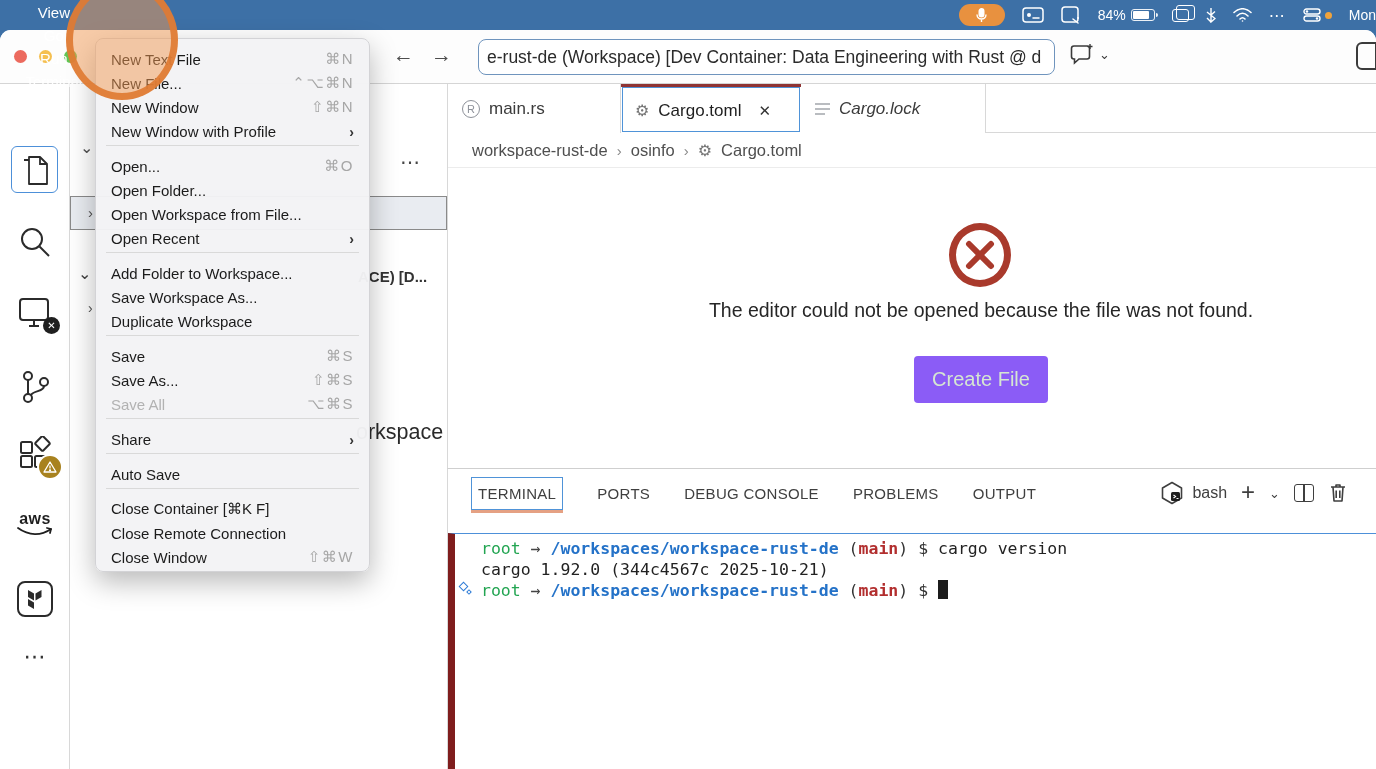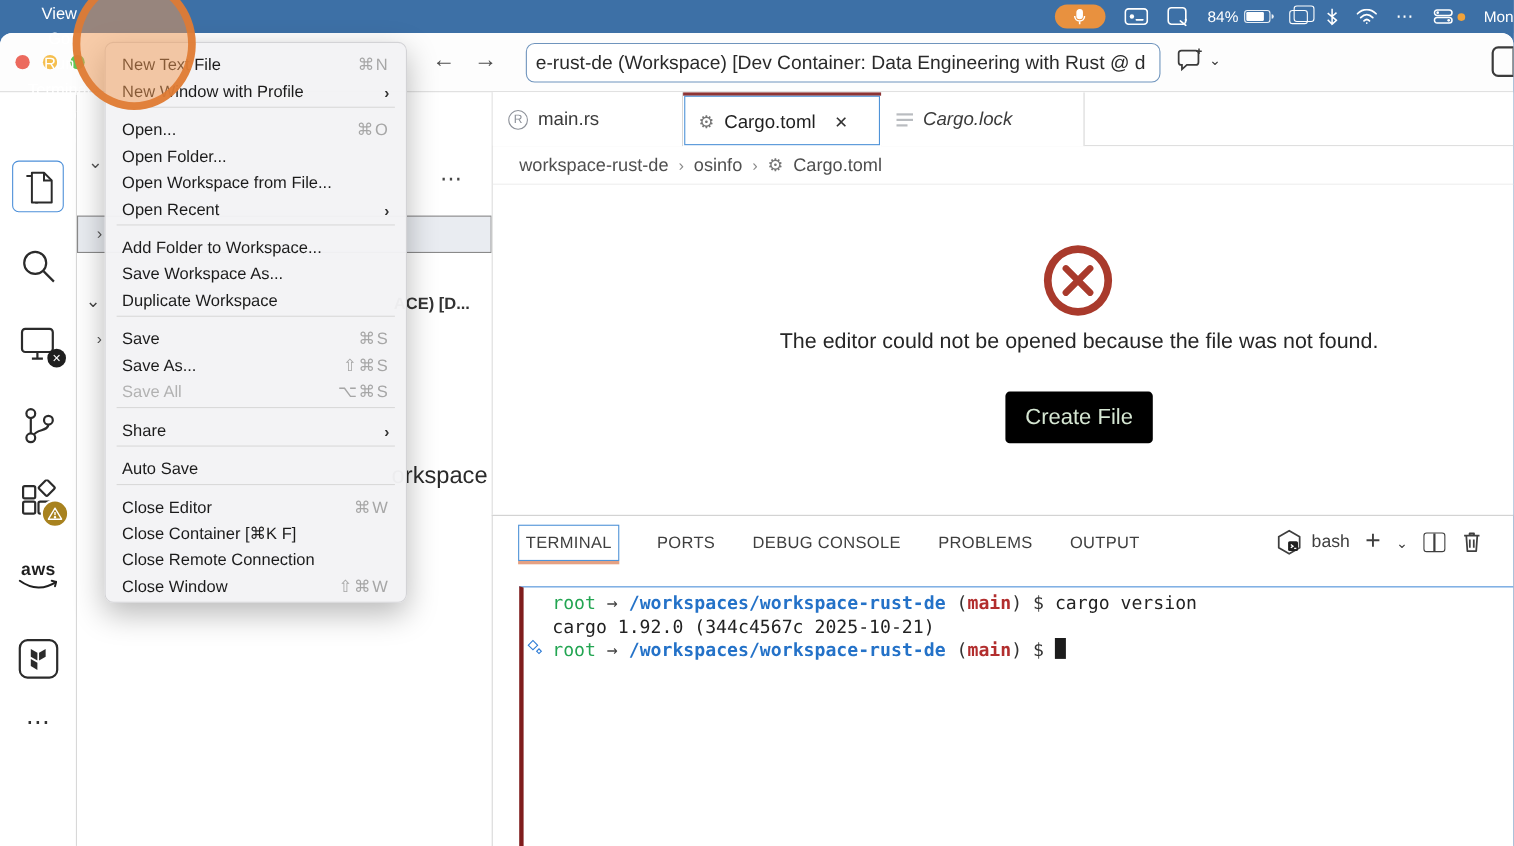--- a/index.html
+++ b/index.html
@@ -82,39 +82,39 @@
   .tab-close { margin-left:8px; font-size:15px; color:#333; }
   .italic { font-style:italic; }
   .breadcrumb { position:absolute; left:0; top:49px; right:0; height:35px; display:flex; align-items:center; gap:9px;
     padding-left:24px; font-size:16.5px; color:#4f4f4f; border-bottom:1px solid #ececec; background:#fff; }
   .bc-sep { color:#8a8a8a; font-size:15px; }
   .editor-body { position:absolute; left:0; top:84px; right:0; bottom:0; background:#fff; }
   .err-wrap { position:absolute; left:533px; top:0; width:0; }
   .err-icon { position:absolute; left:-32px; top:55px; width:62px; height:64px; border:7px solid #a93a2c; border-radius:50%; }
   .err-icon svg { position:absolute; left:9px; top:10px; }
   .err-msg { position:absolute; top:131px; left:-300px; width:600px; text-align:center; font-size:19.5px; color:#262626; white-space:nowrap; }
-  .create-btn { position:absolute; top:188px; left:-67px; width:134px; height:47px; background:#000000; border:none; border-radius:4px;
+  .create-btn { position:absolute; top:188px; left:-67px; width:134px; height:47px; background:#8b5cf6; border:none; border-radius:4px;
     color:#d5e6d2; font-size:20px; font-family:"Liberation Sans", sans-serif; }
 
   
   .panel { position:absolute; left:447px; top:438px; right:0; bottom:0; background:#fff; border-top:1px solid #cfcfcf; border-left:1px solid #d8d8d8; }
   .panel-header { position:absolute; left:0; top:0; right:0; height:48px; display:flex; align-items:center; }
   .panel-tabs { display:flex; align-items:center; gap:34px; padding-left:23px; font-size:15px; color:#3f3f3f; letter-spacing:0.3px; }
   .ptab { white-space:nowrap; }
   .ptab.active { border:1px solid #4f93d8; padding:7px 6px; position:relative; }
   .ptab.active::after { content:""; position:absolute; left:-1px; right:-1px; bottom:-4px; height:3px; background:#e5a183; }
   .panel-controls { position:absolute; right:28px; top:0; height:48px; display:flex; align-items:center; gap:14px; color:#3f3f3f; }
   .bash-label { font-size:16px; margin-left:-6px; }
   .plus { font-size:24px; font-weight:300; margin-top:-3px; }
   .chev-sm { font-size:13px; }
   .split-ico { width:20px; height:18px; border:1.6px solid #3f3f3f; border-radius:3px; position:relative; }
   .split-ico::before { content:""; position:absolute; left:8px; top:0; bottom:0; width:1.6px; background:#3f3f3f; }
 
-  .terminal { position:absolute; left:0; top:64px; right:0; bottom:0; border-top:1px solid #4d90d9; border-left:4px solid #7f1d1d;
-    padding:5px 0 0 26px; font-family:"DejaVu Sans Mono", monospace; font-size:16.5px; color:#222;margin-left:24px; }
+  .terminal { position:absolute; left:0; top:64px; right:0; bottom:0; border-top:1px solid #4d90d9; border-left:7px solid #7f1d1d;
+    padding:5px 0 0 26px; font-family:"DejaVu Sans Mono", monospace; font-size:16.5px; color:#222; }
   .tline { white-space:pre; line-height:20.5px; position:relative; }
   .t-user { color:#23a552; }
   .t-arrow { color:#444; }
   .t-path { color:#2472c8; font-weight:bold; }
   .t-paren { color:#333; }
   .t-branch { color:#b22e2e; font-weight:bold; }
   .t-dollar { color:#333; }
   .cursor { display:inline-block; width:10px; height:19px; background:#1c1c1c; vertical-align:-3px; }
   .cmd-deco { position:absolute; left:-21px; top:3px; width:14px; height:14px; }
   .cmd-deco i { position:absolute; border:1.4px solid #2e7cd6; transform:rotate(45deg); display:block; }
@@ -396,20 +396,30 @@
   </div>
 </div>
 
 <div class="filemenu">
   <div class="mi">
       <span class="lbl">New Text File</span>
       <span class="sp"></span>
       <span class="sc">⌘N</span>
     </div>
   <div class="mi">
+      <span class="lbl">New File...</span>
+      <span class="sp"></span>
+      <span class="sc">⌃⌥⌘N</span>
+    </div>
+  <div class="mi">
+      <span class="lbl">New Window</span>
+      <span class="sp"></span>
+      <span class="sc">⇧⌘N</span>
+    </div>
+  <div class="mi">
       <span class="lbl">New Window with Profile</span>
       <span class="sp"></span>
       <span class="sub">›</span>
     </div>
   <div class="msep"></div>
   <div class="mi">
       <span class="lbl">Open...</span>
       <span class="sp"></span>
       <span class="sc">⌘O</span>
     </div>
@@ -455,25 +465,20 @@
       <span class="lbl">Share</span>
       <span class="sp"></span>
       <span class="sub">›</span>
     </div>
   <div class="msep"></div>
   <div class="mi">
       <span class="lbl">Auto Save</span>
     </div>
   <div class="msep"></div>
   <div class="mi">
-      <span class="lbl">Close Editor</span>
-      <span class="sp"></span>
-      <span class="sc">⌘W</span>
-    </div>
-  <div class="mi">
       <span class="lbl">Close Container [⌘K F]</span>
     </div>
   <div class="mi">
       <span class="lbl">Close Remote Connection</span>
     </div>
   <div class="mi">
       <span class="lbl">Close Window</span>
       <span class="sp"></span>
       <span class="sc">⇧⌘W</span>
     </div>

